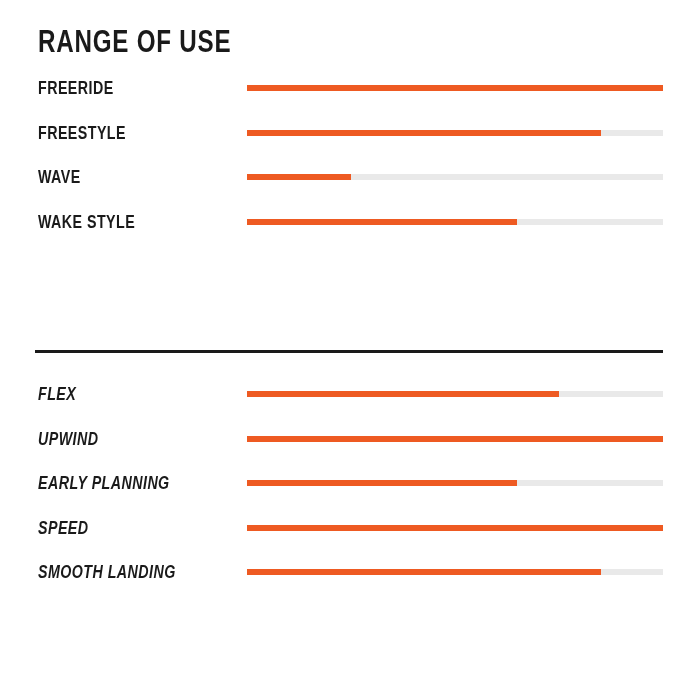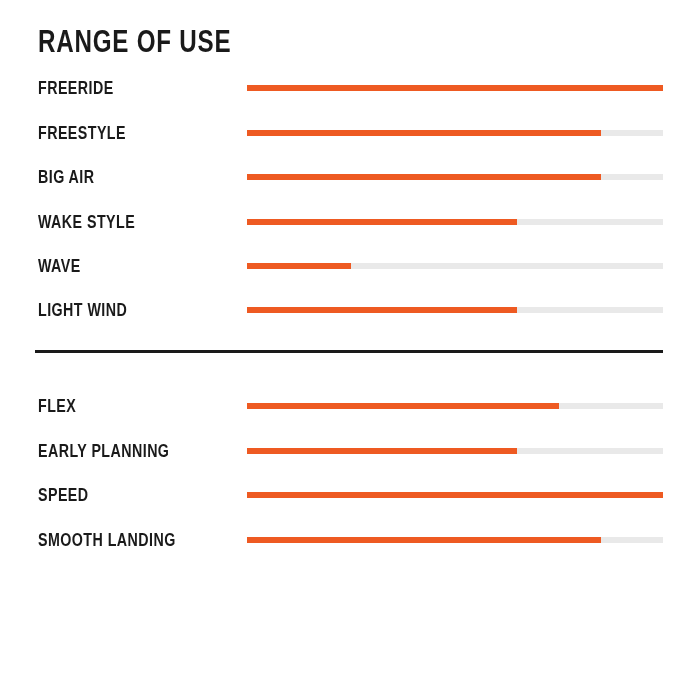--- a/index.html
+++ b/index.html
@@ -27,21 +27,21 @@
     white-space: nowrap;
     transform: scaleX(0.78);
     transform-origin: left center;
   }
   .section {
     position: absolute;
     left: 0;
     width: 700px;
   }
   .section-top { top: 66px; height: 267px; }
-  .section-bottom { top: 384px; height: 312px; }
+  .section-bottom { top: 372px; height: 312px; font-style: italic; }
   .row {
     position: relative;
     height: 44.45px;
   }
   .bar-label {
     position: absolute;
     left: 38px;
     top: 50%;
     font-size: 19px;
     font-weight: bold;
@@ -86,61 +86,55 @@
     </div>
   </div>
 
   <div class="row">
     <span class="bar-label">FREESTYLE</span>
     <div class="bar-track">
       <div class="bar-fill" style="width: 85%;"></div>
     </div>
   </div>
 
+
   <div class="row">
-    <span class="bar-label">BIG AIR</span>
+    <span class="bar-label">WAVE</span>
     <div class="bar-track">
-      <div class="bar-fill" style="width: 85%;"></div>
+      <div class="bar-fill" style="width: 25%;"></div>
     </div>
   </div>
 
   <div class="row">
     <span class="bar-label">WAKE STYLE</span>
     <div class="bar-track">
       <div class="bar-fill" style="width: 65%;"></div>
     </div>
   </div>
 
-  <div class="row">
-    <span class="bar-label">WAVE</span>
-    <div class="bar-track">
-      <div class="bar-fill" style="width: 25%;"></div>
-    </div>
-  </div>
-
-  <div class="row">
-    <span class="bar-label">LIGHT WIND</span>
-    <div class="bar-track">
-      <div class="bar-fill" style="width: 65%;"></div>
-    </div>
-  </div>
 </div>
 
   <div class="divider"></div>
 
   <div class="section section-bottom">
   <div class="row">
     <span class="bar-label">FLEX</span>
     <div class="bar-track">
       <div class="bar-fill" style="width: 75%;"></div>
     </div>
   </div>
 
 
 
+  <div class="row">
+    <span class="bar-label">UPWIND</span>
+    <div class="bar-track">
+      <div class="bar-fill" style="width: 100%;"></div>
+    </div>
+  </div>
 
   <div class="row">
     <span class="bar-label">EARLY PLANNING</span>
     <div class="bar-track">
       <div class="bar-fill" style="width: 65%;"></div>
     </div>
   </div>
 
   <div class="row">
     <span class="bar-label">SPEED</span>

